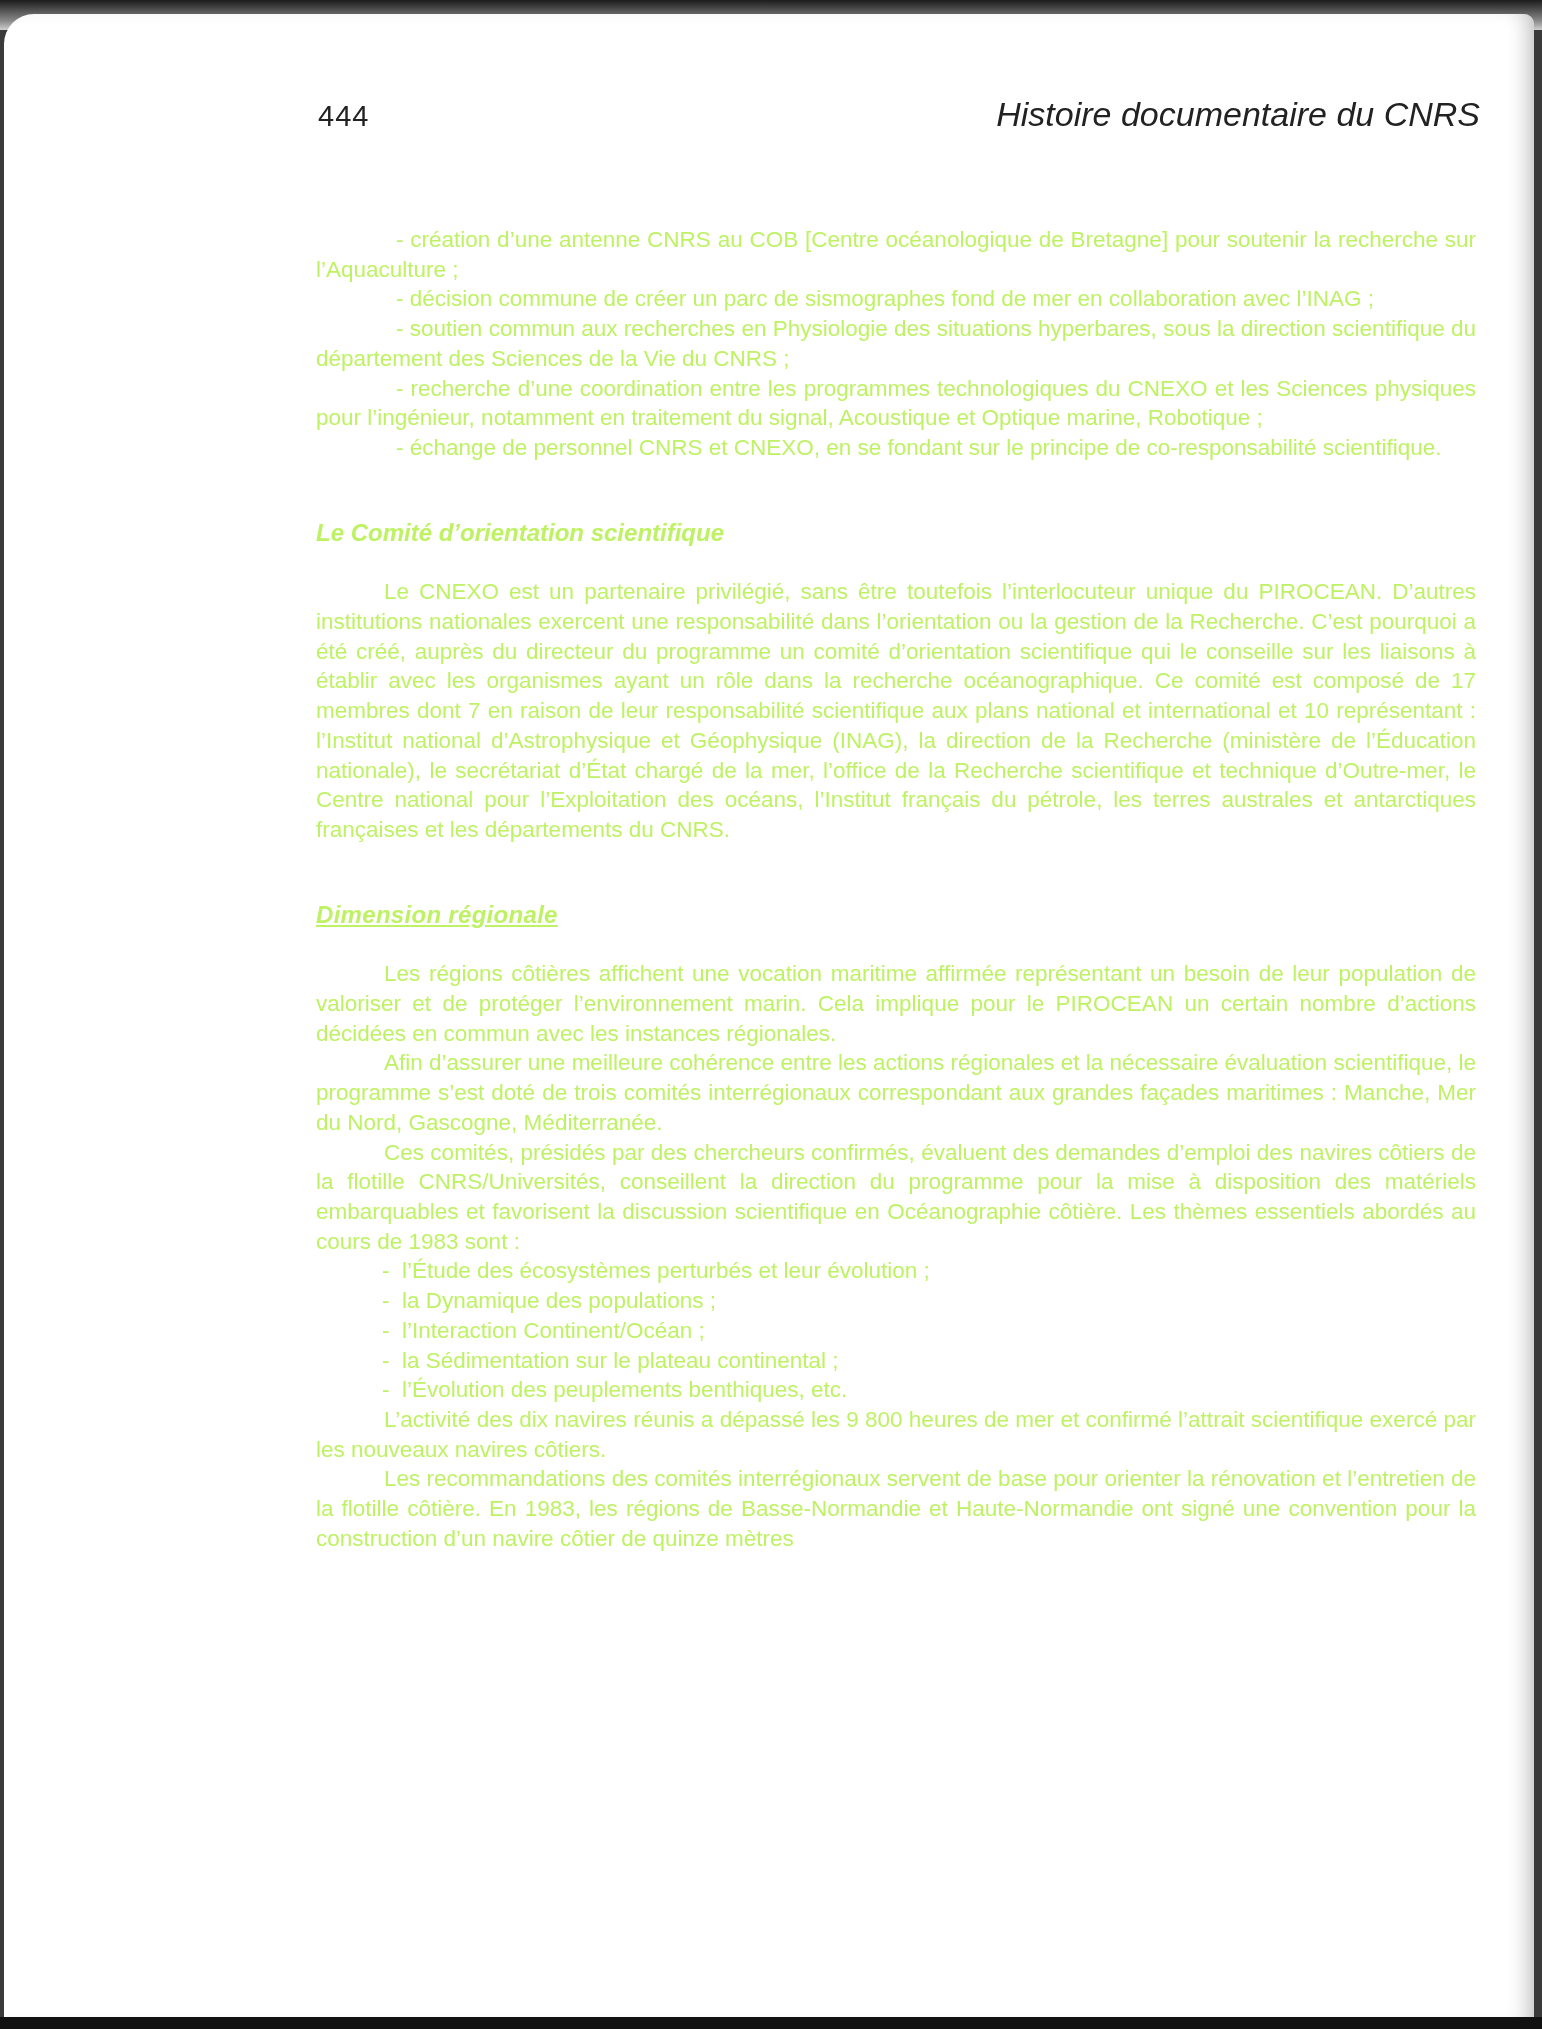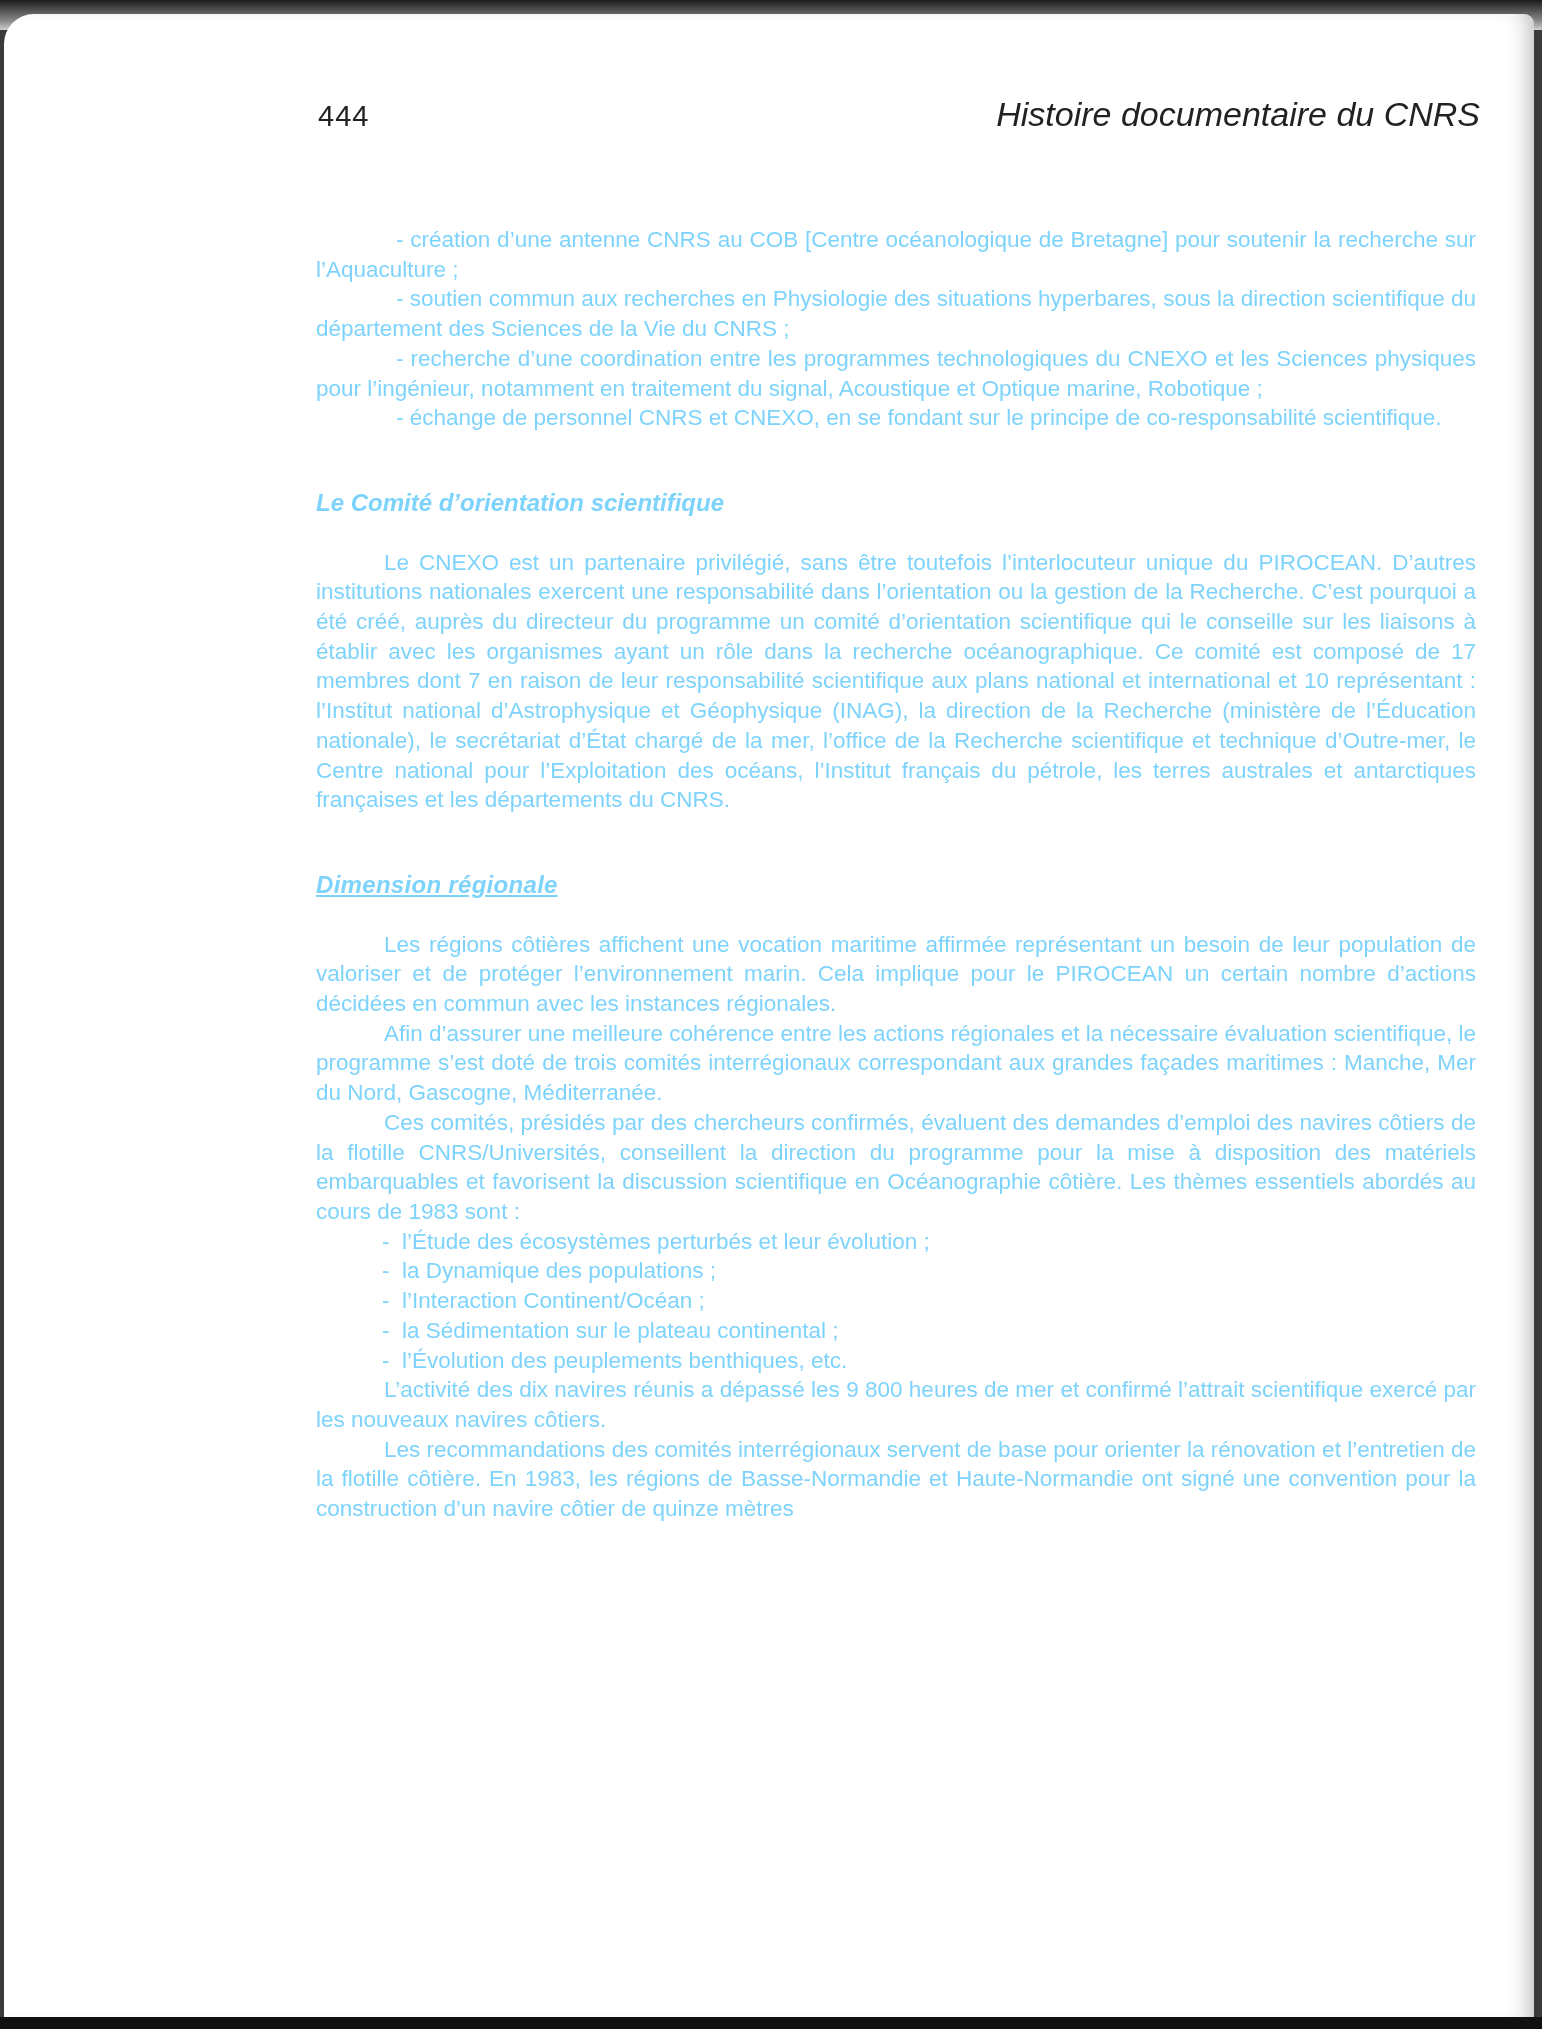--- a/index.html
+++ b/index.html
@@ -24,21 +24,21 @@
     }
     .running-head {
       position: absolute; left: 318px; top: 92px; width: 1162px;
       display: flex; justify-content: space-between; align-items: baseline;
       color: #222;
     }
     .page-number { font-size: 29px; letter-spacing: 1px; margin-top: 8px; }
     .running-title { font-size: 34px; font-style: italic; }
     .content {
       position: absolute; left: 316px; top: 225px; width: 1160px;
-      color: #7dd3fc; font-size: 22.5px; line-height: 29.7px;
+      color: #bef264; font-size: 22.5px; line-height: 29.7px;
       text-align: justify;
     }
     .content p { margin: 0; }
     .item { text-indent: 80px; }
     .para { text-indent: 68px; }
     .section-title {
       font-style: italic; font-size: 24px; margin: 55px 0 30px 0; text-align: left;
     }
     .section-title.bold { font-weight: bold; letter-spacing: 0.3px; text-decoration: underline; }
     .theme-list { list-style: none; margin: 0; padding: 0 0 0 66px; }
@@ -53,20 +53,21 @@
 </div>
 
 <div class="running-head">
   <span class="page-number">444</span>
   <span class="running-title">Histoire documentaire du CNRS</span>
 </div>
 
 <div class="content">
   <div>
     <p class="item">- création d’une antenne CNRS au COB [Centre océanologique de Bretagne] pour soutenir la recherche sur l’Aquaculture ;</p>
+    <p class="item">- décision commune de créer un parc de sismographes fond de mer en collaboration avec l’INAG ;</p>
     <p class="item">- soutien commun aux recherches en Physiologie des situations hyperbares, sous la direction scientifique du département des Sciences de la Vie du CNRS ;</p>
     <p class="item">- recherche d’une coordination entre les programmes technologiques du CNEXO et les Sciences physiques pour l’ingénieur, notamment en traitement du signal, Acoustique et Optique marine, Robotique ;</p>
     <p class="item">- échange de personnel CNRS et CNEXO, en se fondant sur le principe de co-responsabilité scientifique.</p>
   </div>
 
   <h2 class="section-title">Le Comité d’orientation scientifique</h2>
   <p class="para">Le CNEXO est un partenaire privilégié, sans être toutefois l’interlocuteur unique du PIROCEAN. D’autres institutions nationales exercent une responsabilité dans l’orientation ou la gestion de la Recherche. C’est pourquoi a été créé, auprès du directeur du programme un comité d’orientation scientifique qui le conseille sur les liaisons à établir avec les organismes ayant un rôle dans la recherche océanographique. Ce comité est composé de 17 membres dont 7 en raison de leur responsabilité scientifique aux plans national et international et 10 représentant : l’Institut national d’Astrophysique et Géophysique (INAG), la direction de la Recherche (ministère de l’Éducation nationale), le secrétariat d’État chargé de la mer, l’office de la Recherche scientifique et technique d’Outre-mer, le Centre national pour l’Exploitation des océans, l’Institut français du pétrole, les terres australes et antarctiques françaises et les départements du CNRS.</p>
 
   <h2 class="section-title bold">Dimension régionale</h2>
   <p class="para">Les régions côtières affichent une vocation maritime affirmée représentant un besoin de leur population de valoriser et de protéger l’environnement marin. Cela implique pour le PIROCEAN un certain nombre d’actions décidées en commun avec les instances régionales.</p>

